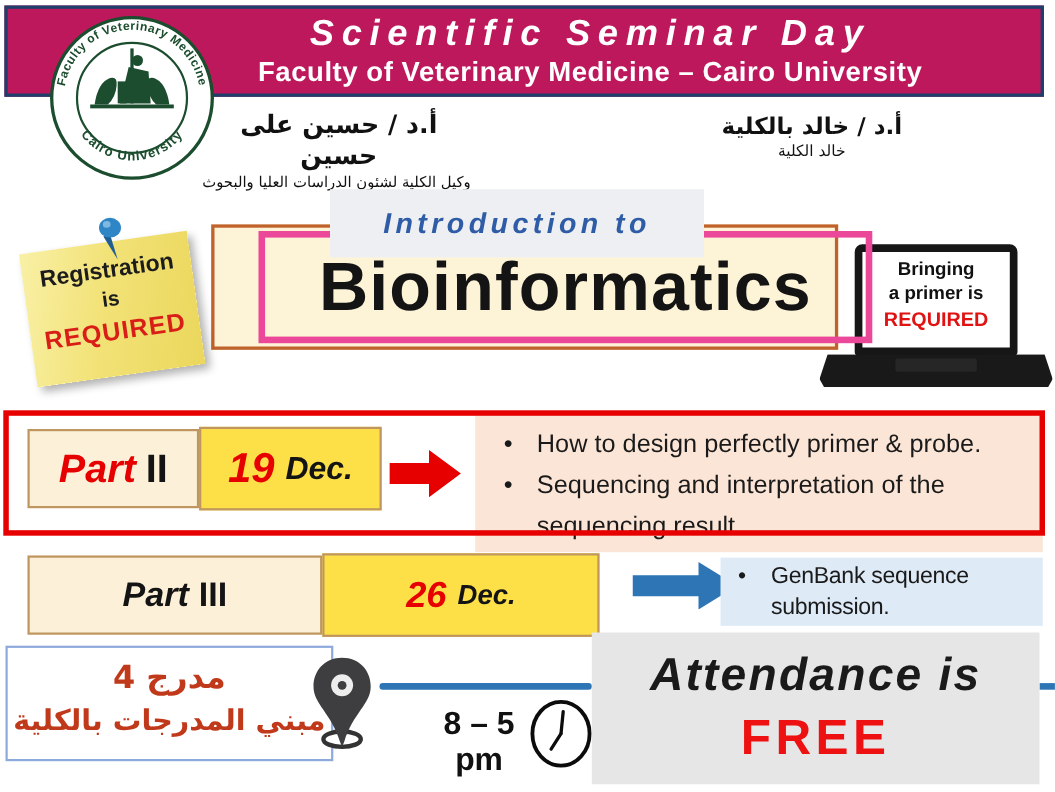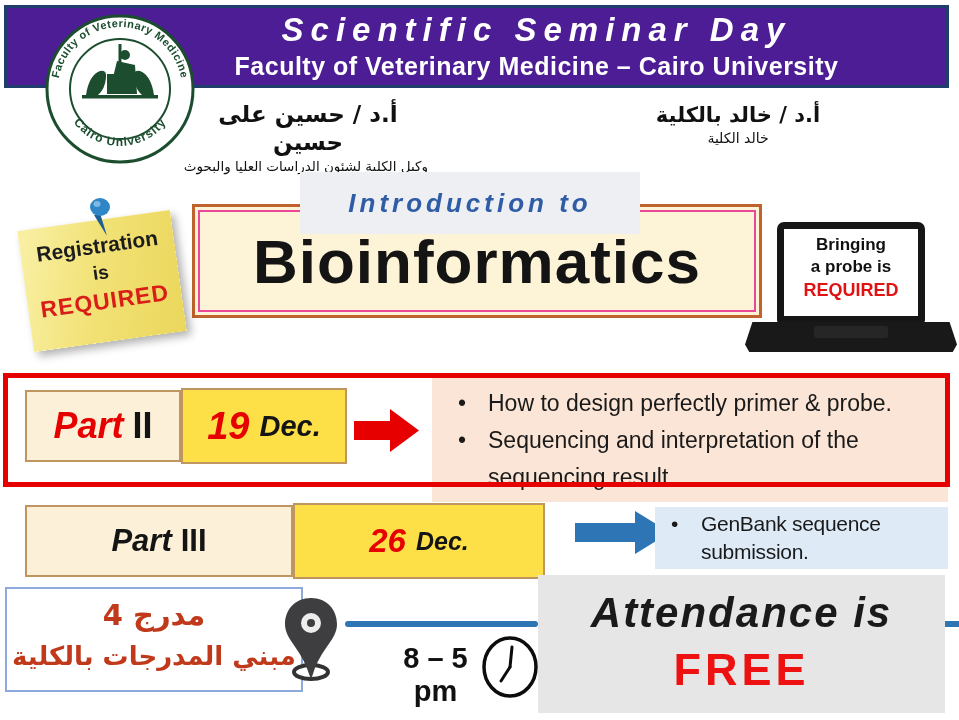--- a/index.html
+++ b/index.html
@@ -1,42 +1,42 @@
 <!DOCTYPE html>
 <html><head>
 <meta charset="utf-8">
 <style>
   html,body{margin:0;padding:0;background:#fff;}
   .poster{position:relative;width:959px;height:720px;background:#ffffff;overflow:hidden;
           font-family:"Liberation Sans",sans-serif;color:#111;}
   .abs{position:absolute;box-sizing:border-box;}
 
   
-  .header-band{left:4px;top:5px;width:945px;height:83px;background:#4c1d95;
+  .header-band{left:4px;top:5px;width:945px;height:83px;background:#be185d;
                border:3px solid #1F3E6B;text-align:center;padding-left:120px;}
   .hb-title{font-size:33px;font-weight:bold;font-style:italic;color:#fff;
             letter-spacing:7px;line-height:42px;margin-top:1px;}
   .hb-subtitle{font-size:25px;font-weight:bold;color:#fff;line-height:30px;letter-spacing:0.5px;}
 
   .logo{left:44px;top:8px;width:152px;height:160px;z-index:4;}
 
   .ar{font-family:"DejaVu Sans",sans-serif;direction:rtl;}
   .patronage-label{left:798px;top:108px;width:155px;font-size:24px;font-weight:bold;text-align:center;}
   .dean{left:648px;top:102px;width:180px;text-align:center;}
   .dean-name{font-size:21px;font-weight:bold;line-height:26px;}
   .dean-title{font-size:14px;line-height:20px;}
   .vicedean{left:188px;top:100px;width:240px;text-align:center;}
   .vice-name{font-size:23px;font-weight:bold;line-height:28px;}
   .vice-title{font-size:13.5px;line-height:20px;white-space:nowrap;}
 
   
   .bio-box{left:192px;top:204px;width:570px;height:114px;border:3px solid #C0622B;
            background:#FDF3D7;padding:3px;z-index:1;}
-  .bio-inner{border:2px solid #ec4899;width:100%;height:100%;box-sizing:border-box;
-             display:flex;align-items:center;justify-content:center;}
+  .bio-inner{border:6px solid #ec4899;width:100%;height:100%;box-sizing:border-box;
+             display:flex;align-items:center;justify-content:center;margin-left:37px;}
   .bio-title{font-size:62px;font-weight:bold;color:#141414;letter-spacing:1px;}
   .intro-box{left:300px;top:172px;width:340px;height:62px;background:#EDEFF2;z-index:3;
              display:flex;align-items:center;justify-content:center;}
   .intro-text{color:#2E5CA6;font-size:26px;font-weight:bold;font-style:italic;letter-spacing:4px;}
 
   
   .sticky{left:25px;top:220px;width:154px;height:122px;transform:rotate(-8deg);
           background:linear-gradient(105deg,#F9F0A6 0%,#F2E277 45%,#EBD75C 100%);
           box-shadow:4px 5px 8px rgba(0,0,0,0.30);text-align:center;padding-top:12px;z-index:2;}
   .sticky-l1{font-size:21px;font-weight:bold;color:#1c1c1c;line-height:28px;}
@@ -156,21 +156,21 @@
   <div class="abs pushpin">
     <svg width="34" height="42" viewBox="0 0 34 42">
       <path d="M14 17 L21 40 L8 19 Z" fill="#1F5F93"></path>
       <ellipse cx="14" cy="11" rx="10" ry="9" fill="#2F86C6"></ellipse>
       <ellipse cx="11" cy="8" rx="3.5" ry="3" fill="#7FB8E0"></ellipse>
     </svg>
   </div>
 
   <div class="abs laptop-screen">
     <div class="lap-l1">Bringing</div>
-    <div class="lap-l2">a probe is</div>
+    <div class="lap-l2">a primer is</div>
     <div class="lap-l3">REQUIRED</div>
   </div>
   <div class="abs laptop-base">
     <div class="trackpad"></div>
   </div>
 
   <div class="abs topics-peach">
     <div class="topic-row">
       <span class="topic-dot">•</span>
       <span>How to design perfectly primer &amp; probe.</span>

